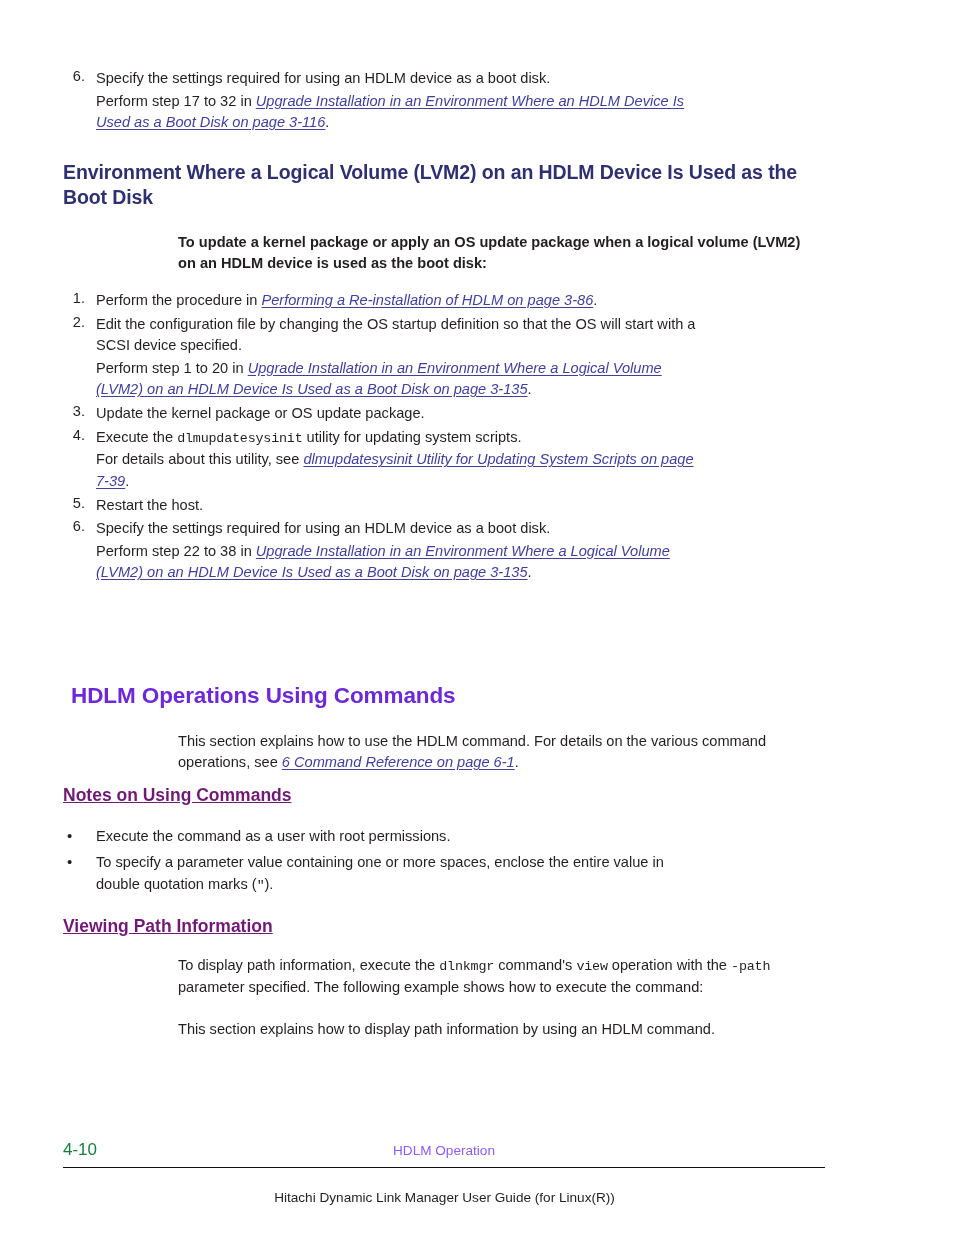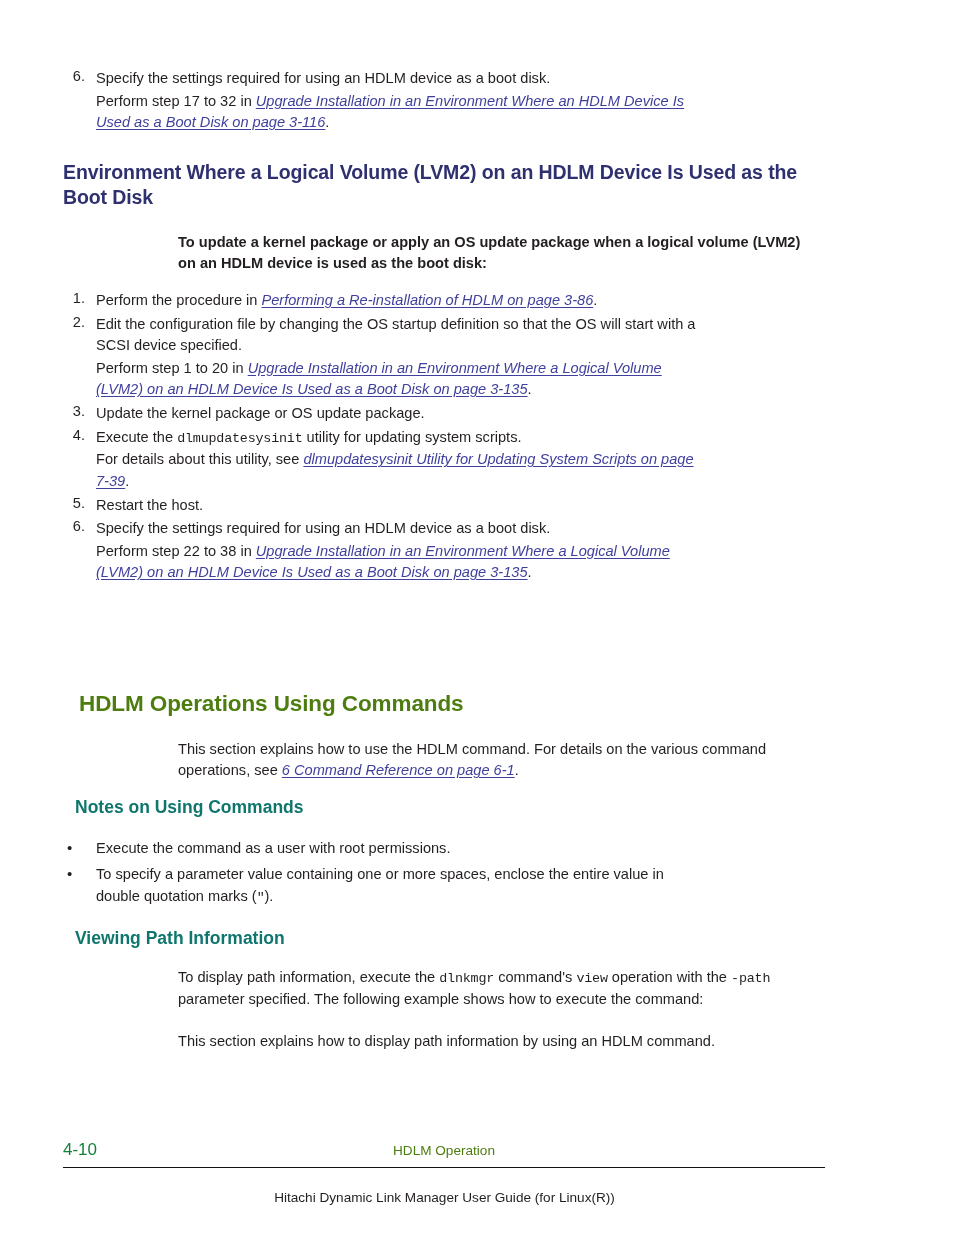--- a/index.html
+++ b/index.html
@@ -36,41 +36,42 @@
     width: 765px;
   }
 
   .indent-block {
     margin-left: 115px;   
     width: 645px;
   }
 
   
   .h1 {
-    color: #4d7c0f;
+    color: #6d28d9;
     font-weight: bold;
     font-size: 22.5px;
     line-height: 1.28;
     letter-spacing: -0.1px;
-    margin: 16px;
+    margin: 8px;
   }
   .h2 {
     color: #2e3070;
     font-weight: bold;
     font-size: 19.5px;
     line-height: 1.3;
     letter-spacing: -0.1px;
     margin: 0;
   }
   .h3 {
-    color: #0f766e;
+    color: #701a75;
     font-weight: bold;
     font-size: 17.5px;
     line-height: 1.3;
-    margin: 12px;
+    margin: 0;
+    text-decoration: underline;
   }
 
   
   .xref {
     color: #3f3f9d;
     font-style: italic;
     text-decoration: underline;
     text-underline-offset: 1.5px;
   }
 
@@ -159,21 +160,21 @@
     font-size: 17px;
     color: #15803d;
   }
   .running-head {
     position: absolute;
     left: 0;
     right: 1px;
     top: 3px;
     text-align: center;
     font-size: 13.6px;
-    color: #4d7c0f;
+    color: #8b5cf6;
   }
   .footer-rule {
     border: 0;
     border-top: 1.6px solid #111111;
     margin: 2px 0 0 0;
     width: 762px;
   }
   .guide-title {
     text-align: center;
     font-size: 13.6px;

